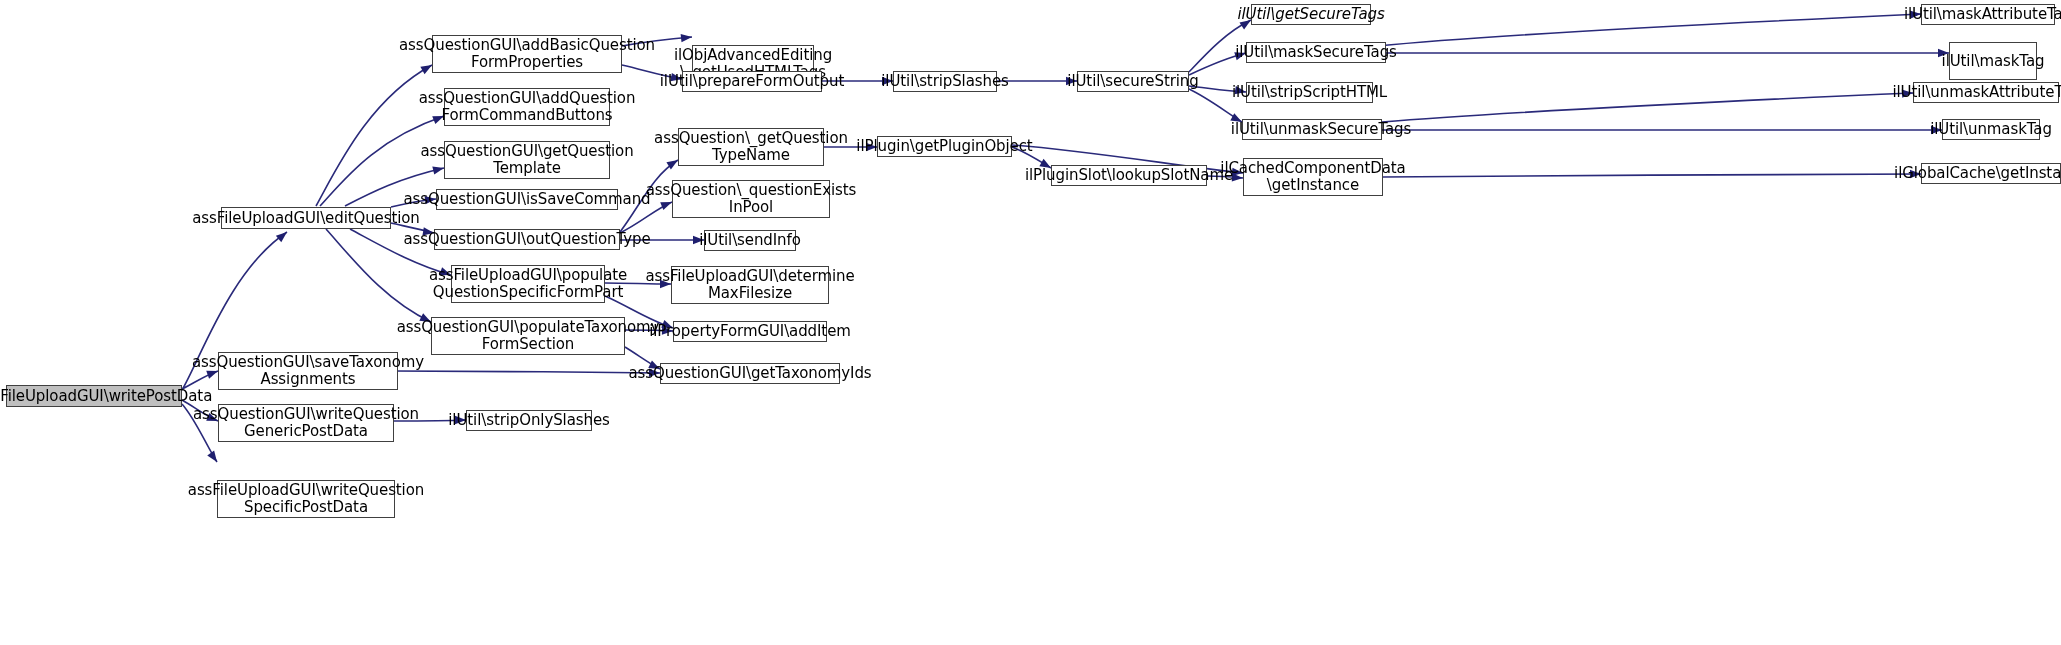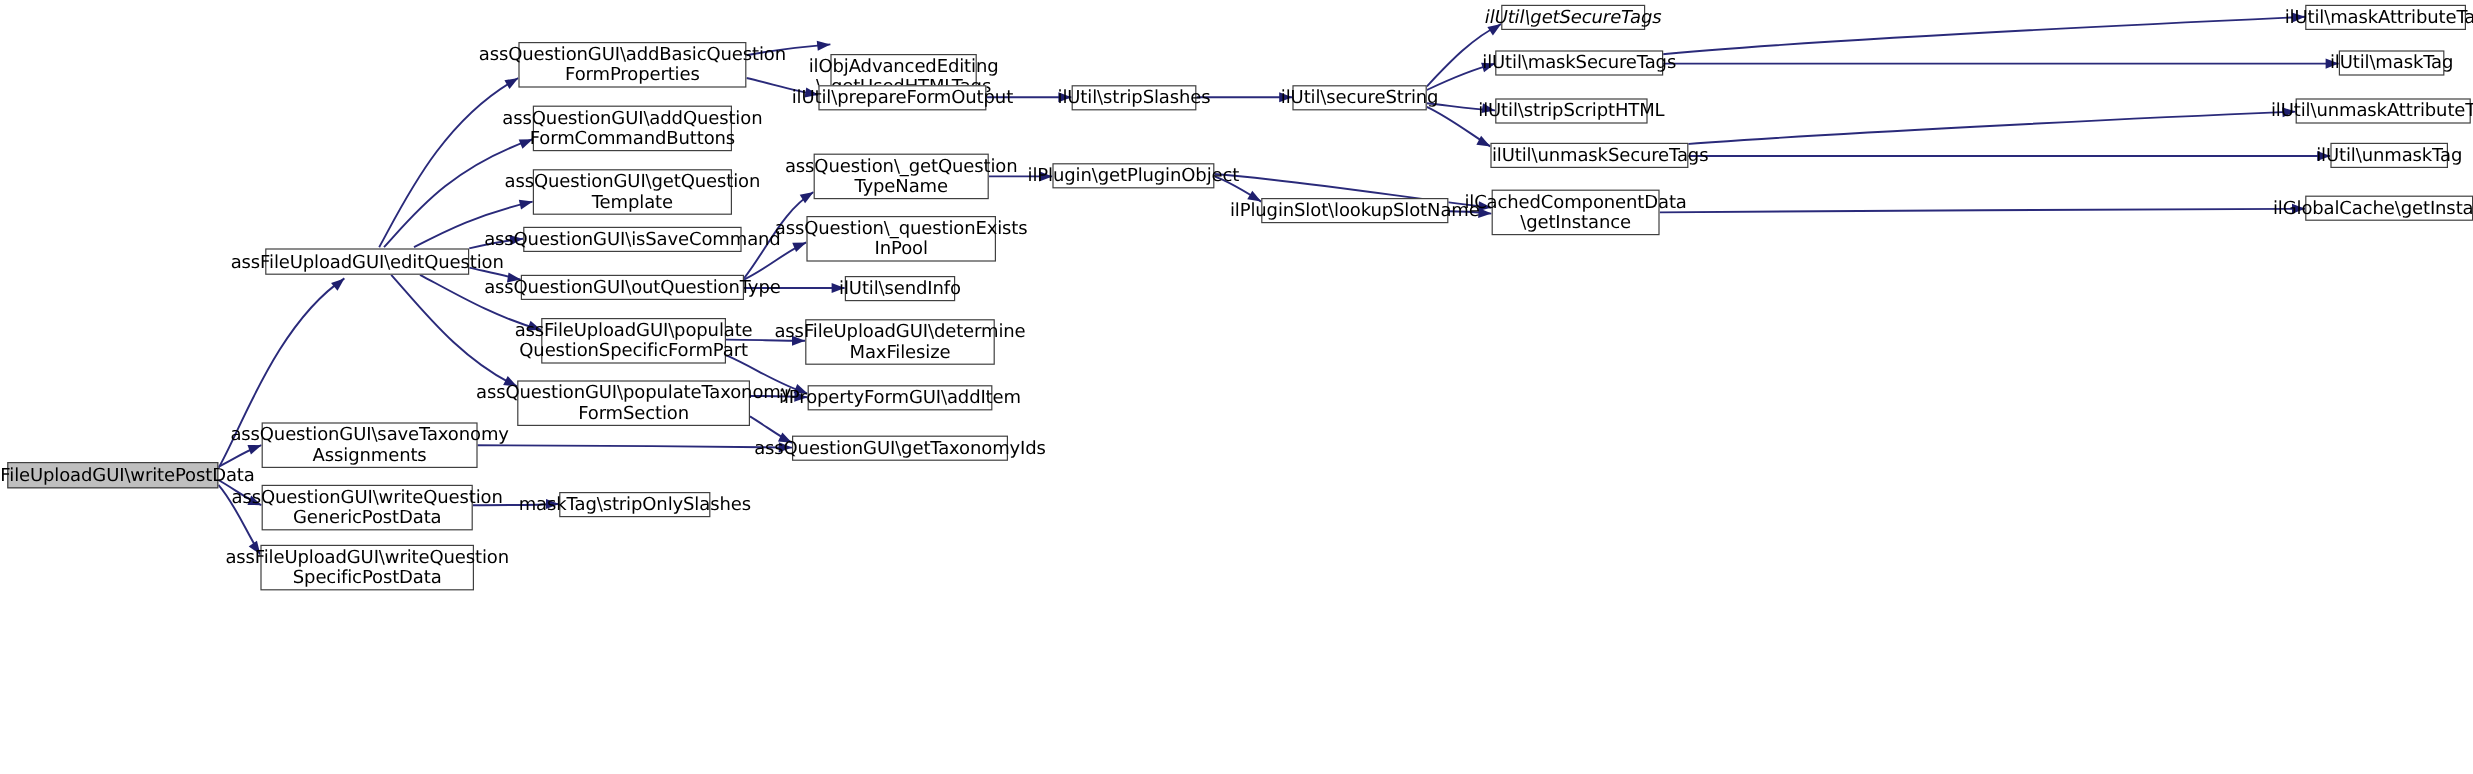--- a/index.html
+++ b/index.html
@@ -98,21 +98,21 @@
         <polygon class="arrowhead" points="0,0 -11,-4.2 -11,4.2" transform="translate(1921,174) rotate(0)"></polygon>
       </g>
   </svg>
   <div id="node-layer">
       <div class="node root" style="left: 6px; top: 385px; width: 176px; height: 22px;">assFileUploadGUI\writePostData</div>
       <div class="node" style="left: 221px; top: 207px; width: 170px; height: 22px;">assFileUploadGUI\editQuestion</div>
       <div class="node" style="left: 218px; top: 352px; width: 180px; height: 38px;">assQuestionGUI\saveTaxonomy
 Assignments</div>
       <div class="node" style="left: 218px; top: 404px; width: 176px; height: 38px;">assQuestionGUI\writeQuestion
 GenericPostData</div>
-      <div class="node" style="left: 217px; top: 454px; width: 178px; height: 38px;">assFileUploadGUI\writeQuestion
+      <div class="node" style="left: 217px; top: 480px; width: 178px; height: 38px;">assFileUploadGUI\writeQuestion
 SpecificPostData</div>
       <div class="node" style="left: 432px; top: 35px; width: 190px; height: 38px;">assQuestionGUI\addBasicQuestion
 FormProperties</div>
       <div class="node" style="left: 444px; top: 88px; width: 166px; height: 38px;">assQuestionGUI\addQuestion
 FormCommandButtons</div>
       <div class="node" style="left: 444px; top: 141px; width: 166px; height: 38px;">assQuestionGUI\getQuestion
 Template</div>
       <div class="node" style="left: 436px; top: 189px; width: 182px; height: 21px;">assQuestionGUI\isSaveCommand</div>
       <div class="node" style="left: 434px; top: 229px; width: 186px; height: 21px;">assQuestionGUI\outQuestionType</div>
       <div class="node" style="left: 451px; top: 265px; width: 154px; height: 38px;">assFileUploadGUI\populate
@@ -124,30 +124,30 @@
       <div class="node" style="left: 682px; top: 71px; width: 140px; height: 21px;">ilUtil\prepareFormOutput</div>
       <div class="node" style="left: 678px; top: 128px; width: 146px; height: 38px;">assQuestion\_getQuestion
 TypeName</div>
       <div class="node" style="left: 672px; top: 180px; width: 158px; height: 38px;">assQuestion\_questionExists
 InPool</div>
       <div class="node" style="left: 704px; top: 230px; width: 92px; height: 21px;">ilUtil\sendInfo</div>
       <div class="node" style="left: 671px; top: 266px; width: 158px; height: 38px;">assFileUploadGUI\determine
 MaxFilesize</div>
       <div class="node" style="left: 673px; top: 321px; width: 154px; height: 21px;">ilPropertyFormGUI\addItem</div>
       <div class="node" style="left: 660px; top: 363px; width: 180px; height: 21px;">assQuestionGUI\getTaxonomyIds</div>
-      <div class="node" style="left: 466px; top: 410px; width: 126px; height: 21px;">maskTag\stripOnlySlashes</div>
+      <div class="node" style="left: 466px; top: 410px; width: 126px; height: 21px;">ilUtil\stripOnlySlashes</div>
       <div class="node" style="left: 893px; top: 71px; width: 104px; height: 21px;">ilUtil\stripSlashes</div>
       <div class="node" style="left: 877px; top: 136px; width: 135px; height: 21px;">ilPlugin\getPluginObject</div>
       <div class="node" style="left: 1077px; top: 71px; width: 112px; height: 21px;">ilUtil\secureString</div>
       <div class="node" style="left: 1051px; top: 165px; width: 156px; height: 21px;">ilPluginSlot\lookupSlotName</div>
       <div class="node" style="left: 1251px; top: 4px; width: 120px; height: 21px; font-style: italic;">ilUtil\getSecureTags</div>
       <div class="node" style="left: 1246px; top: 42px; width: 140px; height: 21px;">ilUtil\maskSecureTags</div>
       <div class="node" style="left: 1246px; top: 82px; width: 127px; height: 21px;">ilUtil\stripScriptHTML</div>
-      <div class="node" style="left: 1242px; top: 119px; width: 165px; height: 21px; padding-left: 18px;">ilUtil\unmaskSecureTags</div>
+      <div class="node" style="left: 1242px; top: 119px; width: 140px; height: 21px; padding-left: 18px;">ilUtil\unmaskSecureTags</div>
       <div class="node" style="left: 1243px; top: 158px; width: 140px; height: 38px;">ilCachedComponentData
 \getInstance</div>
       <div class="node" style="left: 1921px; top: 4px; width: 134px; height: 21px;">ilUtil\maskAttributeTag</div>
-      <div class="node" style="left: 1949px; top: 42px; width: 88px; height: 21px;">ilUtil\maskTag</div>
+      <div class="node" style="left: 1949px; top: 42px; width: 88px; height: 38px;">ilUtil\maskTag</div>
       <div class="node" style="left: 1913px; top: 82px; width: 146px; height: 21px;">ilUtil\unmaskAttributeTag</div>
       <div class="node" style="left: 1942px; top: 119px; width: 98px; height: 21px;">ilUtil\unmaskTag</div>
       <div class="node" style="left: 1921px; top: 163px; width: 140px; height: 21px;">ilGlobalCache\getInstance</div>
     </div>
 </div>
 
 </body></html>

